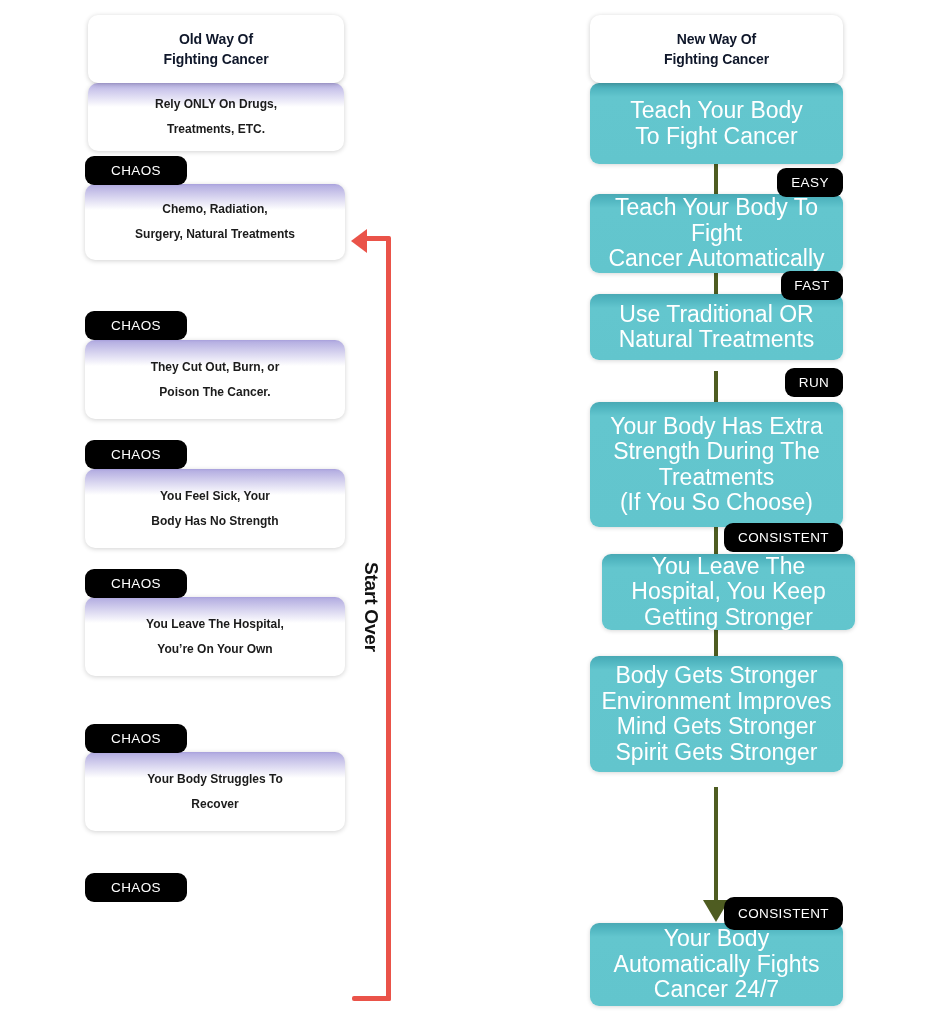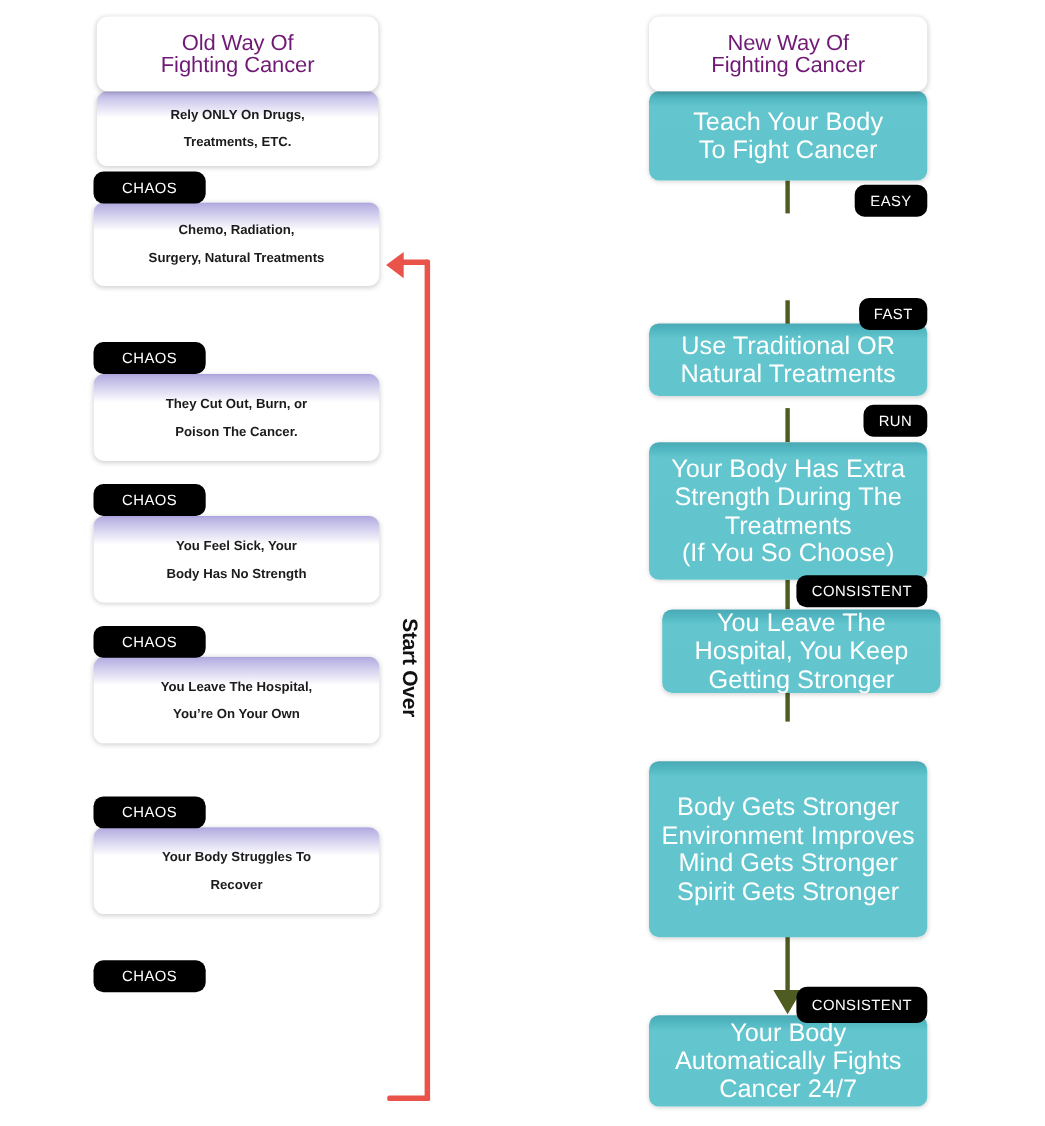--- a/index.html
+++ b/index.html
@@ -22,24 +22,24 @@
     align-items:center;
     justify-content:center;
     text-align:center;
     overflow:hidden;
   }
 
   
   .header-card{
     background:#ffffff;
     box-shadow:0 1px 5px rgba(0,0,0,.20);
-    font-weight:normal;
-    font-size:20px;
+    font-weight:bold;
+    font-size:14px;
     line-height:20px;
-    color:#701a75;
+    color:#0f172a;
     letter-spacing:-0.1px;
     z-index:6;
   }
 
   
   .chaos-card{
     background:
       linear-gradient(to bottom,#a8a0dc 0px,#b6b0e2 2px,rgba(255,255,255,0) 26px),
       #ffffff;
     box-shadow:0 1px 5px rgba(0,0,0,.18);
@@ -204,20 +204,24 @@
   <div class="arrowhead" style="left:703px;top:900px;"></div>
 
   <div class="card teal-card" style="left:590px;top:83px;width:253px;height:81px;">
     <span class="ln">Teach Your Body</span>
     <span class="ln">To Fight Cancer</span>
   </div>
 
   <div class="badge" style="left:777px;top:168px;width:66px;">
     <span>EASY</span>
   </div>
+  <div class="card teal-card" style="left:590px;top:194px;width:253px;height:79px;">
+    <span class="ln">Teach Your Body To Fight</span>
+    <span class="ln">Cancer Automatically</span>
+  </div>
 
   <div class="badge" style="left:781px;top:271px;width:62px;">
     <span>FAST</span>
   </div>
   <div class="card teal-card" style="left:590px;top:294px;width:253px;height:66px;">
     <span class="ln">Use Traditional OR</span>
     <span class="ln">Natural Treatments</span>
   </div>
 
   <div class="badge" style="left:785px;top:368px;width:58px;">
@@ -232,21 +236,21 @@
 
   <div class="badge" style="left:724px;top:523px;width:119px;">
     <span>CONSISTENT</span>
   </div>
   <div class="card teal-card" style="left:590px;top:554px;width:253px;height:76px;margin-left:12px;">
     <span class="ln">You Leave The</span>
     <span class="ln">Hospital, You Keep</span>
     <span class="ln">Getting Stronger</span>
   </div>
 
-  <div class="card teal-card" style="left:590px;top:692px;width:253px;height:160px;">
+  <div class="card teal-card" style="left:590px;top:656px;width:253px;height:116px;">
     <span class="ln">Body Gets Stronger</span>
     <span class="ln">Environment Improves</span>
     <span class="ln">Mind Gets Stronger</span>
     <span class="ln">Spirit Gets Stronger</span>
   </div>
 
   <div class="badge tall" style="left:724px;top:897px;width:119px;">
     <span>CONSISTENT</span>
   </div>
   <div class="card teal-card" style="left:590px;top:923px;width:253px;height:83px;">

